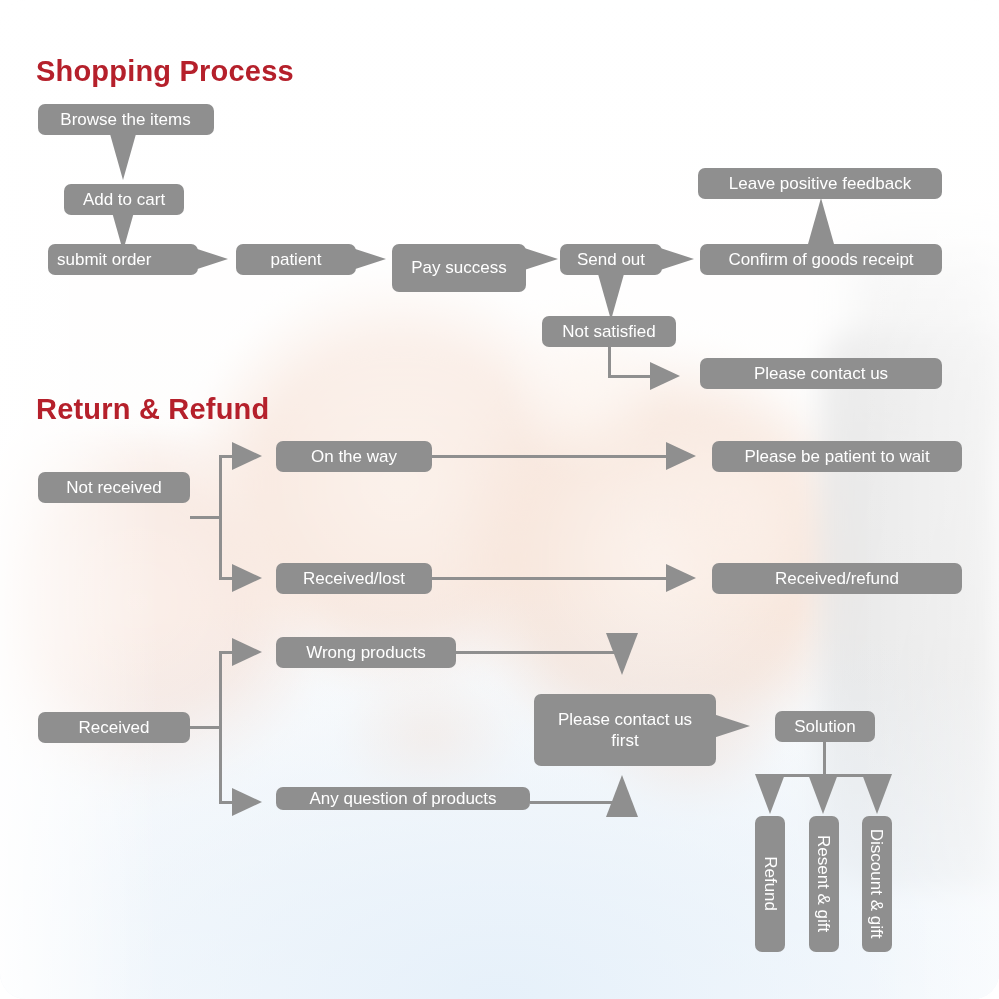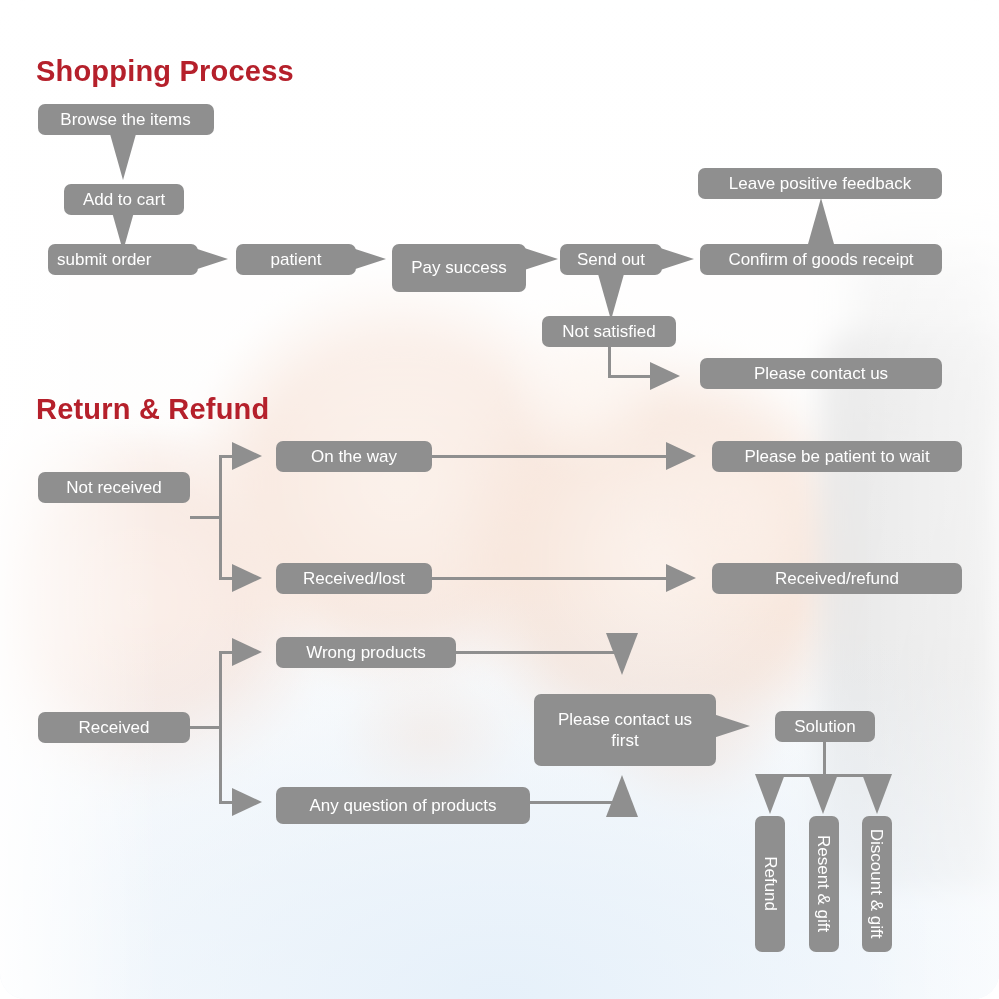--- a/index.html
+++ b/index.html
@@ -248,21 +248,21 @@
   <div class="line v" style="left:219px;top:652px;height:152px;"></div>
   <div class="line h" style="left:219px;top:651px;width:20px;"></div>
   <div class="tri right" style="left:232px;top:638px;"></div>
   <div class="line h" style="left:219px;top:801px;width:20px;"></div>
   <div class="tri right" style="left:232px;top:788px;"></div>
 
   <div class="node" style="left:276px;top:637px;width:180px;height:31px;">Wrong products</div>
   <div class="line h" style="left:456px;top:651px;width:160px;"></div>
   <div class="tri down" style="left:606px;top:633px;"></div>
 
-  <div class="node" style="left:276px;top:787px;width:254px;height:37px;">Any question of products</div>
+  <div class="node" style="left:276px;top:787px;width:254px;height:23px;">Any question of products</div>
   <div class="line h" style="left:530px;top:801px;width:90px;"></div>
   <div class="tri up" style="left:606px;top:775px;"></div>
 
   <div class="node multi" style="left:534px;top:694px;width:182px;height:72px;">Please contact us first</div>
   <div class="tail-r" style="left:704px;top:711px;"></div>
 
   <div class="node" style="left:775px;top:711px;width:100px;height:31px;">Solution</div>
 
   <div class="line v" style="left:823px;top:742px;height:34px;"></div>
   <div class="line h" style="left:765px;top:774px;width:117px;"></div>

